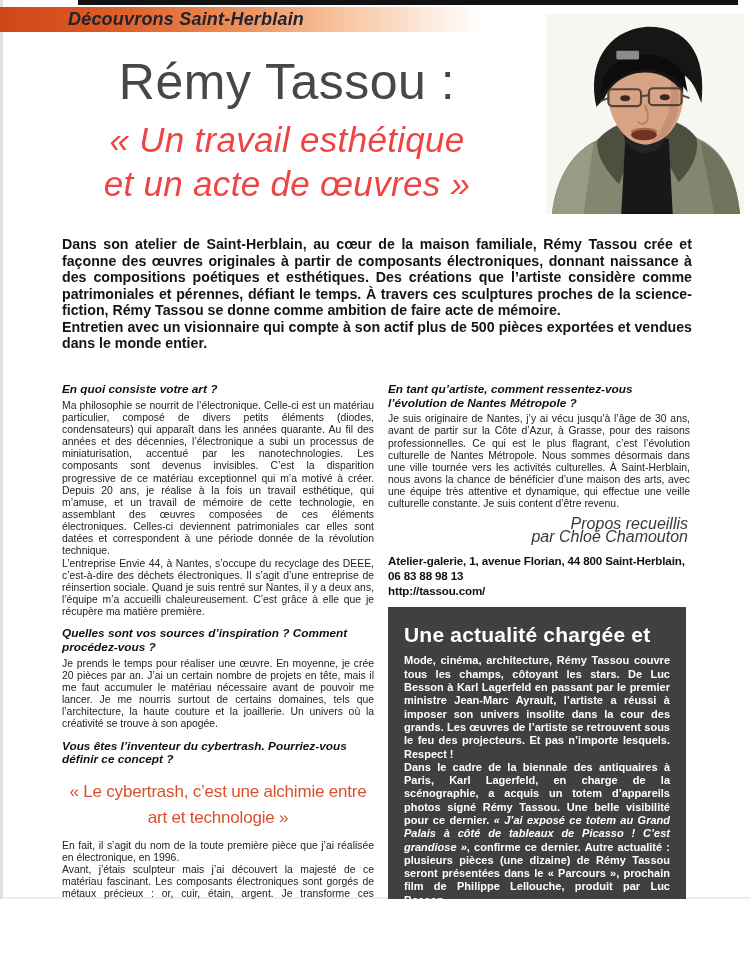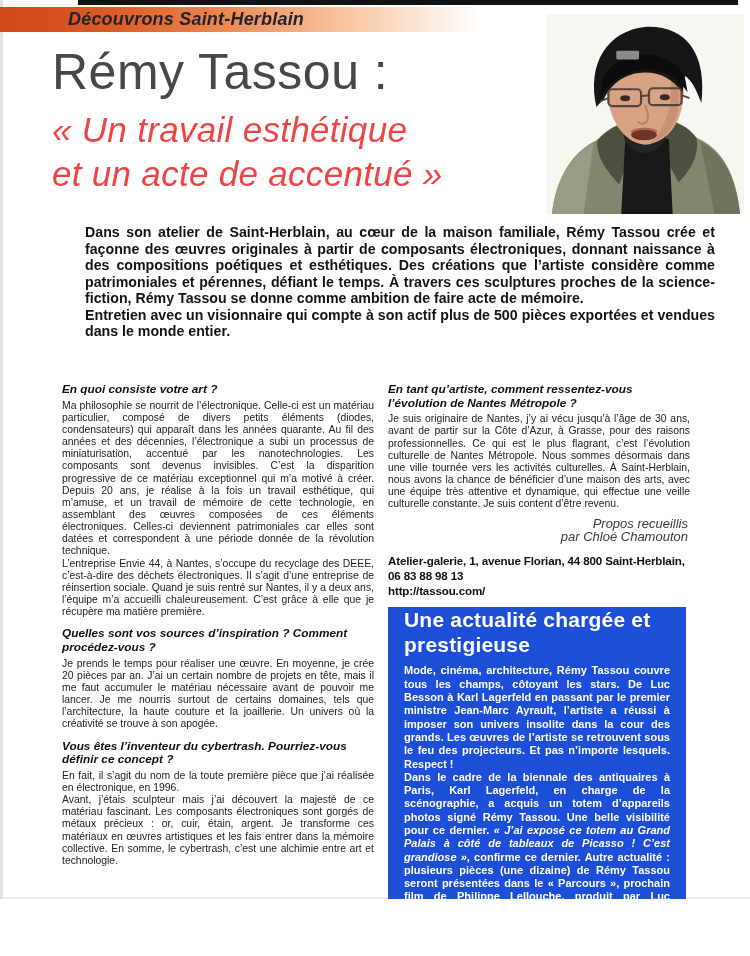--- a/index.html
+++ b/index.html
@@ -19,62 +19,62 @@
   .banner {
     position:absolute; left:0; top:7px; width:600px; height:25px;
     background:linear-gradient(90deg,#cf4718 0%,#dd5a24 18%,#ec8a52 38%,#f8c7a4 58%,#ffffff 80%);
   }
   .banner span {
     display:inline-block; padding-left:68px; line-height:25px;
     font-size:18px; font-weight:700; font-style:italic; color:#232330;
     letter-spacing:0.2px;
   }
   
-  .title-block { position:absolute; left:52px; top:44px; width:470px; }
+  .title-block { position:absolute; left:52px; top:54px; width:470px;text-align:center; }
   .title-name {
     font-size:50px; color:#47474a; letter-spacing:0.5px; line-height:56px; font-weight:400;
   }
   .title-quote {
     font-size:35px; font-style:italic; color:#ef4444; line-height:44px; letter-spacing:0.3px;
   }
   .title-name { margin-bottom:8px; }
   
   .photo { position:absolute; left:546px; top:13px; width:198px; height:202px; z-index:2; }
   .photo svg { width:100%; height:100%; display:block; }
   
-  .intro { position:absolute; left:62px; top:224px; width:630px;margin-left:23px; }
+  .intro { position:absolute; left:62px; top:236px; width:630px; }
   .intro p {
     font-size:14.2px; line-height:16.5px; font-weight:700; color:#141414; text-align:justify;
   }
   
   .columns { position:absolute; left:62px; top:379px; width:628px; display:flex; gap:14px; }
   .col-left { width:312px; }
   .col-right { width:302px; }
   h3.q {
     font-size:11.8px; line-height:13.6px; font-weight:700; font-style:italic;
     color:#101010; margin:9px 0 3px;
   }
   .col-left section:first-child h3.q, .col-right h3.q:first-child { margin-top:4px; }
   p.body {
     font-size:10.4px; line-height:12.15px; color:#222; text-align:justify;
   }
   .pullquote {
     margin:12px -16px 9px; text-align:center;
     font-size:17px; line-height:26px; letter-spacing:-0.2px; color:#d7512d;
   }
   .byline {
-    text-align:right; font-style:italic; font-size:13px; line-height:12.5px;
+    text-align:right; font-style:italic; font-size:16px; line-height:12.5px;
     color:#3a3a3a; margin:8px 2px 10px;
   }
   .contact {
     font-weight:700; font-size:11.6px; line-height:15px; letter-spacing:-0.15px;
     color:#101010; margin-bottom:9px; white-space:nowrap;
   }
   .news-box {
-    background:#1d4ed8; color:#ffffff; padding:0 16px 14px; width:298px;
+    background:#404040; color:#ffffff; padding:15px 16px 14px; width:298px;
   }
   .news-box .box-title {
     font-size:21px; line-height:25px; font-weight:700; letter-spacing:0.2px; margin-bottom:7px;
   }
   .news-box p {
     font-size:11px; line-height:13.3px; font-weight:700; text-align:justify;
   }
   .news-box .it { font-style:italic; }
 </style>
 </head>
@@ -84,21 +84,21 @@
 
   <div class="topbar"></div>
 
   <div class="banner">
     <span>Découvrons Saint-Herblain</span>
   </div>
 
   <div class="title-block">
     <div class="title-name">Rémy Tassou :</div>
     <div class="title-quote">« Un travail esthétique</div>
-    <div class="title-quote">et un acte de accentué »</div>
+    <div class="title-quote">et un acte de œuvres »</div>
   </div>
 
   <div class="photo">
     <svg viewBox="0 0 200 202" xmlns="http://www.w3.org/2000/svg">
       <rect width="200" height="202" fill="#f8f6f1"></rect>
 
       <path d="M6,202 C10,164 28,138 52,127 L72,118 L130,116 L152,125 C178,136 192,162 196,202 Z" fill="#84876f"></path>
       <path d="M6,202 C10,166 26,142 48,130 L38,202 Z" fill="#999c84"></path>
       <path d="M196,202 C192,164 178,140 156,129 L170,202 Z" fill="#71745d"></path>
 
@@ -149,41 +149,44 @@
       </section>
       <section class="qa">
         <p class="body">L’entreprise Envie 44, à Nantes, s’occupe du recyclage des DEEE, c’est-à-dire des déchets électroniques. Il s’agit d’une entreprise de réinsertion sociale. Quand je suis rentré sur Nantes, il y a deux ans, l’équipe m’a accueilli chaleureusement. C’est grâce à elle que je récupère ma matière première.</p>
       </section>
       <section class="qa">
         <h3 class="q">Quelles sont vos sources d’inspiration ? Comment procédez-vous ?</h3>
         <p class="body">Je prends le temps pour réaliser une œuvre. En moyenne, je crée 20 pièces par an. J’ai un certain nombre de projets en tête, mais il me faut accumuler le matériau nécessaire avant de pouvoir me lancer. Je me nourris surtout de certains domaines, tels que l’architecture, la haute couture et la joaillerie. Un univers où la créativité se trouve à son apogée.</p>
       </section>
       <section class="qa">
         <h3 class="q">Vous êtes l’inventeur du cybertrash. Pourriez-vous définir ce concept ?</h3>
+        <div class="pullquote">
+          <div>« Le cybertrash, c’est une alchimie entre</div>
+          <div>art et technologie »</div>
+        </div>
         <p class="body">En fait, il s’agit du nom de la toute première pièce que j’ai réalisée en électronique, en 1996.</p>
         <p class="body">Avant, j’étais sculpteur mais j’ai découvert la majesté de ce matériau fascinant. Les composants électroniques sont gorgés de métaux précieux : or, cuir, étain, argent. Je transforme ces matériaux en œuvres artistiques et les fais entrer dans la mémoire collective. En somme, le cybertrash, c’est une alchimie entre art et technologie.</p>
       </section>
     </div>
 
     <div class="col-right">
       <h3 class="q">En tant qu’artiste, comment ressentez-vous l’évolution de Nantes Métropole ?</h3>
       <p class="body">Je suis originaire de Nantes, j’y ai vécu jusqu’à l’âge de 30 ans, avant de partir sur la Côte d’Azur, à Grasse, pour des raisons professionnelles. Ce qui est le plus flagrant, c’est l’évolution culturelle de Nantes Métropole. Nous sommes désormais dans une ville tournée vers les activités culturelles. À Saint-Herblain, nous avons la chance de bénéficier d’une maison des arts, avec une équipe très attentive et dynamique, qui effectue une veille culturelle constante. Je suis content d’être revenu.</p>
       <div class="byline">
         <div>Propos recueillis</div>
         <div>par Chloé Chamouton</div>
       </div>
       <div class="contact">
         <div>Atelier-galerie, 1, avenue Florian, 44 800 Saint-Herblain,</div>
         <div>06 83 88 98 13</div>
         <div>http://tassou.com/</div>
       </div>
       <div class="news-box">
         <div class="box-title">
           <div>Une actualité chargée et</div>
-          <div>prestigieuse</div>
         </div>
         <p>Mode, cinéma, architecture, Rémy Tassou couvre tous les champs, côtoyant les stars. De Luc Besson à Karl Lagerfeld en passant par le premier ministre Jean-Marc Ayrault, l’artiste a réussi à imposer son univers insolite dans la cour des grands. Les œuvres de l’artiste se retrouvent sous le feu des projecteurs. Et pas n’importe lesquels. Respect !</p>
         <p><span>Dans le cadre de la biennale des antiquaires à Paris, Karl Lagerfeld, en charge de la scénographie, a acquis un totem d’appareils photos signé Rémy Tassou. Une belle visibilité pour ce dernier. </span><span class="it">« J’ai exposé ce totem au Grand Palais à côté de tableaux de Picasso ! C’est grandiose »</span><span>, confirme ce dernier. Autre actualité : plusieurs pièces (une dizaine) de Rémy Tassou seront présentées dans le « Parcours », prochain film de Philippe Lellouche, produit par Luc Besson.</span></p>
       </div>
     </div>
 
   </div>
 </div>
 
 </body></html>

